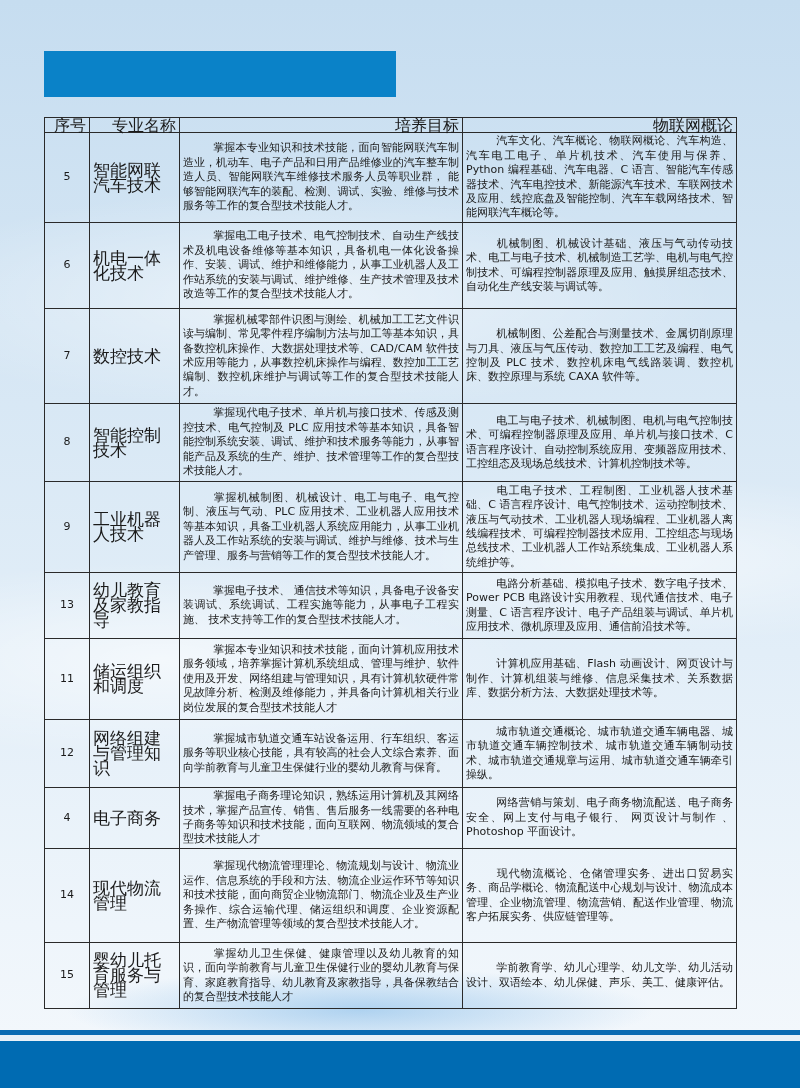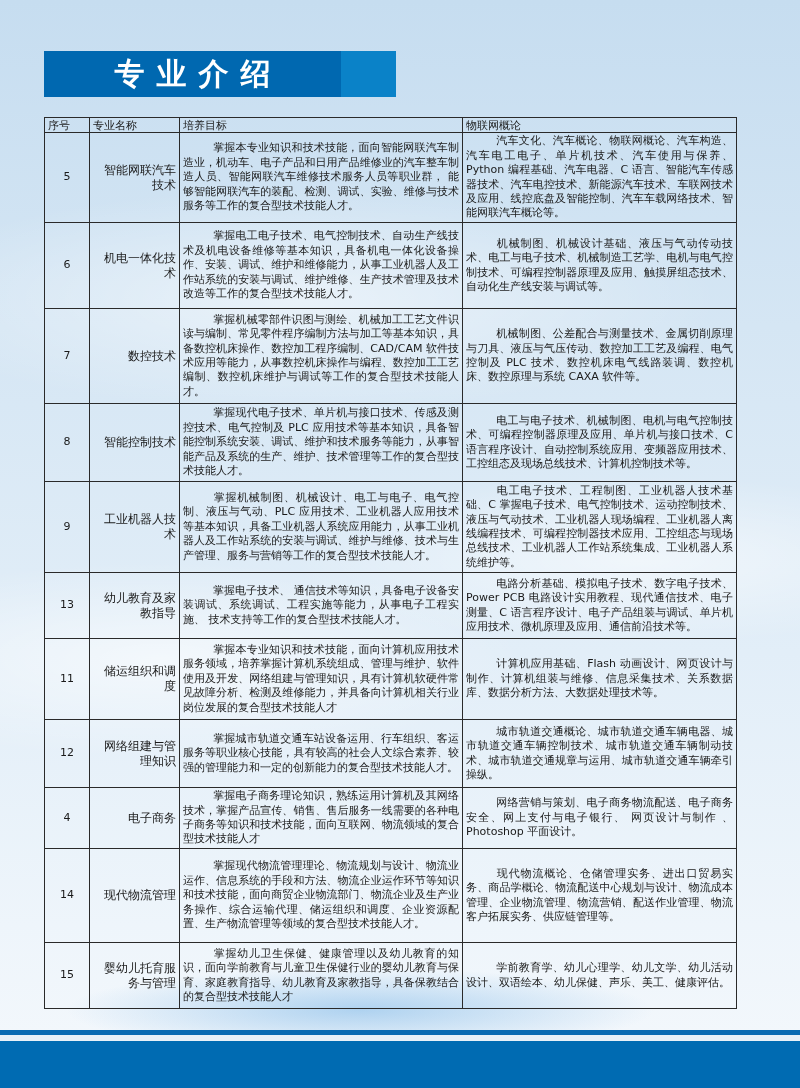--- a/index.html
+++ b/index.html
@@ -29,39 +29,36 @@
 
   table.majors {
     position: absolute; left: 44px; top: 117px; width: 692px;
     border-collapse: collapse; table-layout: fixed;
     font-size: 11px; line-height: 14.4px; color: #1a1a1a;
   }
   table.majors th, table.majors td {
     border: 1.5px solid #2a2a2a; padding: 0 3px; vertical-align: middle;
   }
   table.majors th {
-    font-weight: normal; height: 14px; line-height: 13px; font-size: 11px; text-align: left;
+    font-weight: normal; height: 14px; line-height: 13px; font-size: 16px; text-align: right;
   }
   td.c-no { text-align: center; font-size: 11px; }
-  td.c-name { text-align: right; font-size: 12px; line-height: 15px; padding: 0 6px; margin-top: 46px; }
+  td.c-name { text-align: left; font-size: 17px; line-height: 15px; padding: 0 6px; margin-top: 46px; }
   td.c-goal { text-align: justify; }
   td.c-course { text-align: justify; padding: 0 8px 0 6px; margin-top: 48px; }
   .ind { display: inline-block; width: 30px; }
 
   .stripe-thin { position: absolute; left: 0; top: 1030px; width: 800px; height: 5px; background: #0a6bb2; }
   .stripe-gap { position: absolute; left: 0; top: 1035px; width: 800px; height: 6px; background: #e8f1f8; }
   .band { position: absolute; left: 0; top: 1041px; width: 800px; height: 47px; background: #006bb2; }
 </style>
 </head>
 <body>
 
 <div class="banner">
-  <div class="banner-main">
-    <span class="banner-title">专业介绍</span>
-  </div>
   <div class="banner-tab"></div>
 </div>
 
 <table class="majors">
   <colgroup>
     <col style="width:45px">
     <col style="width:90px">
     <col style="width:283px">
     <col style="width:274px">
   </colgroup>
@@ -82,51 +79,51 @@
     </tr>
     <tr style="height:86px">
       <td class="c-no">6</td>
       <td class="c-name">机电一体化技术</td>
       <td class="c-goal"><span class="ind"></span><span>掌握电工电子技术、电气控制技术、自动生产线技术及机电设备维修等基本知识，具备机电一体化设备操作、安装、调试、维护和维修能力，从事工业机器人及工作站系统的安装与调试、维护维修、生产技术管理及技术改造等工作的复合型技术技能人才。</span></td>
       <td class="c-course"><span class="ind"></span><span>机械制图、机械设计基础、液压与气动传动技术、电工与电子技术、机械制造工艺学、电机与电气控制技术、可编程控制器原理及应用、触摸屏组态技术、自动化生产线安装与调试等。</span></td>
     </tr>
     <tr style="height:95px">
       <td class="c-no">7</td>
       <td class="c-name">数控技术</td>
-      <td class="c-goal"><span class="ind"></span><span>掌握机械零部件识图与测绘、机械加工工艺文件识读与编制、常见零件程序编制方法与加工等基本知识，具备数控机床操作、数控加工程序编制、CAD/CAM 软件技术应用等能力，从事数控机床操作与编程、数控加工工艺编制、数控机床维护与调试等工作的复合型技术技能人才。</span></td>
+      <td class="c-goal"><span class="ind"></span><span>掌握机械零部件识图与测绘、机械加工工艺文件识读与编制、常见零件程序编制方法与加工等基本知识，具备数控机床操作、大数据处理技术等、CAD/CAM 软件技术应用等能力，从事数控机床操作与编程、数控加工工艺编制、数控机床维护与调试等工作的复合型技术技能人才。</span></td>
       <td class="c-course"><span class="ind"></span><span>机械制图、公差配合与测量技术、金属切削原理与刀具、液压与气压传动、数控加工工艺及编程、电气控制及 PLC 技术、数控机床电气线路装调、数控机床、数控原理与系统 CAXA 软件等。</span></td>
     </tr>
     <tr style="height:78px">
       <td class="c-no">8</td>
       <td class="c-name">智能控制技术</td>
       <td class="c-goal"><span class="ind"></span><span>掌握现代电子技术、单片机与接口技术、传感及测控技术、电气控制及 PLC 应用技术等基本知识，具备智能控制系统安装、调试、维护和技术服务等能力，从事智能产品及系统的生产、维护、技术管理等工作的复合型技术技能人才。</span></td>
       <td class="c-course"><span class="ind"></span><span>电工与电子技术、机械制图、电机与电气控制技术、可编程控制器原理及应用、单片机与接口技术、C 语言程序设计、自动控制系统应用、变频器应用技术、工控组态及现场总线技术、计算机控制技术等。</span></td>
     </tr>
     <tr style="height:91px">
       <td class="c-no">9</td>
       <td class="c-name">工业机器人技术</td>
       <td class="c-goal"><span class="ind"></span><span>掌握机械制图、机械设计、电工与电子、电气控制、液压与气动、PLC 应用技术、工业机器人应用技术等基本知识，具备工业机器人系统应用能力，从事工业机器人及工作站系统的安装与调试、维护与维修、技术与生产管理、服务与营销等工作的复合型技术技能人才。</span></td>
-      <td class="c-course"><span class="ind"></span><span>电工电子技术、工程制图、工业机器人技术基础、C 掌握电子技术、电气控制技术、运动控制技术、液压与气动技术、工业机器人现场编程、工业机器人离线编程技术、可编程控制器技术应用、工控组态与现场总线技术、工业机器人工作站系统集成、工业机器人系统维护等。</span></td>
+      <td class="c-course"><span class="ind"></span><span>电工电子技术、工程制图、工业机器人技术基础、C 语言程序设计、电气控制技术、运动控制技术、液压与气动技术、工业机器人现场编程、工业机器人离线编程技术、可编程控制器技术应用、工控组态与现场总线技术、工业机器人工作站系统集成、工业机器人系统维护等。</span></td>
     </tr>
     <tr style="height:66px">
       <td class="c-no">13</td>
       <td class="c-name">幼儿教育及家教指导</td>
       <td class="c-goal"><span class="ind"></span><span>掌握电子技术、 通信技术等知识，具备电子设备安装调试、系统调试、工程实施等能力，从事电子工程实施、 技术支持等工作的复合型技术技能人才。</span></td>
       <td class="c-course"><span class="ind"></span><span>电路分析基础、模拟电子技术、数字电子技术、Power PCB 电路设计实用教程、现代通信技术、电子测量、C 语言程序设计、电子产品组装与调试、单片机应用技术、微机原理及应用、通信前沿技术等。</span></td>
     </tr>
     <tr style="height:81px">
       <td class="c-no">11</td>
       <td class="c-name">储运组织和调度</td>
       <td class="c-goal"><span class="ind"></span><span>掌握本专业知识和技术技能，面向计算机应用技术服务领域，培养掌握计算机系统组成、管理与维护、软件使用及开发、网络组建与管理知识，具有计算机软硬件常见故障分析、检测及维修能力，并具备向计算机相关行业岗位发展的复合型技术技能人才</span></td>
       <td class="c-course"><span class="ind"></span><span>计算机应用基础、Flash 动画设计、网页设计与制作、计算机组装与维修、信息采集技术、关系数据库、数据分析方法、大数据处理技术等。</span></td>
     </tr>
     <tr style="height:68px">
       <td class="c-no">12</td>
       <td class="c-name">网络组建与管理知识</td>
-      <td class="c-goal"><span class="ind"></span><span>掌握城市轨道交通车站设备运用、行车组织、客运服务等职业核心技能，具有较高的社会人文综合素养、较强的管理能力和一定的创新能力的复合型技术技能人才。</span></td>
+      <td class="c-goal"><span class="ind"></span><span>掌握城市轨道交通车站设备运用、行车组织、客运服务等职业核心技能，具有较高的社会人文综合素养、面向学前教育与儿童卫生保健行业的婴幼儿教育与保育。</span></td>
       <td class="c-course"><span class="ind"></span><span>城市轨道交通概论、城市轨道交通车辆电器、城市轨道交通车辆控制技术、城市轨道交通车辆制动技术、城市轨道交通规章与运用、城市轨道交通车辆牵引操纵。</span></td>
     </tr>
     <tr style="height:61px">
       <td class="c-no">4</td>
       <td class="c-name">电子商务</td>
       <td class="c-goal"><span class="ind"></span><span>掌握电子商务理论知识，熟练运用计算机及其网络技术，掌握产品宣传、销售、售后服务一线需要的各种电子商务等知识和技术技能，面向互联网、物流领域的复合型技术技能人才</span></td>
       <td class="c-course"><span class="ind"></span><span>网络营销与策划、电子商务物流配送、电子商务安全、网上支付与电子银行、    网页设计与制作 、Photoshop 平面设计。</span></td>
     </tr>
     <tr style="height:94px">
       <td class="c-no">14</td>

